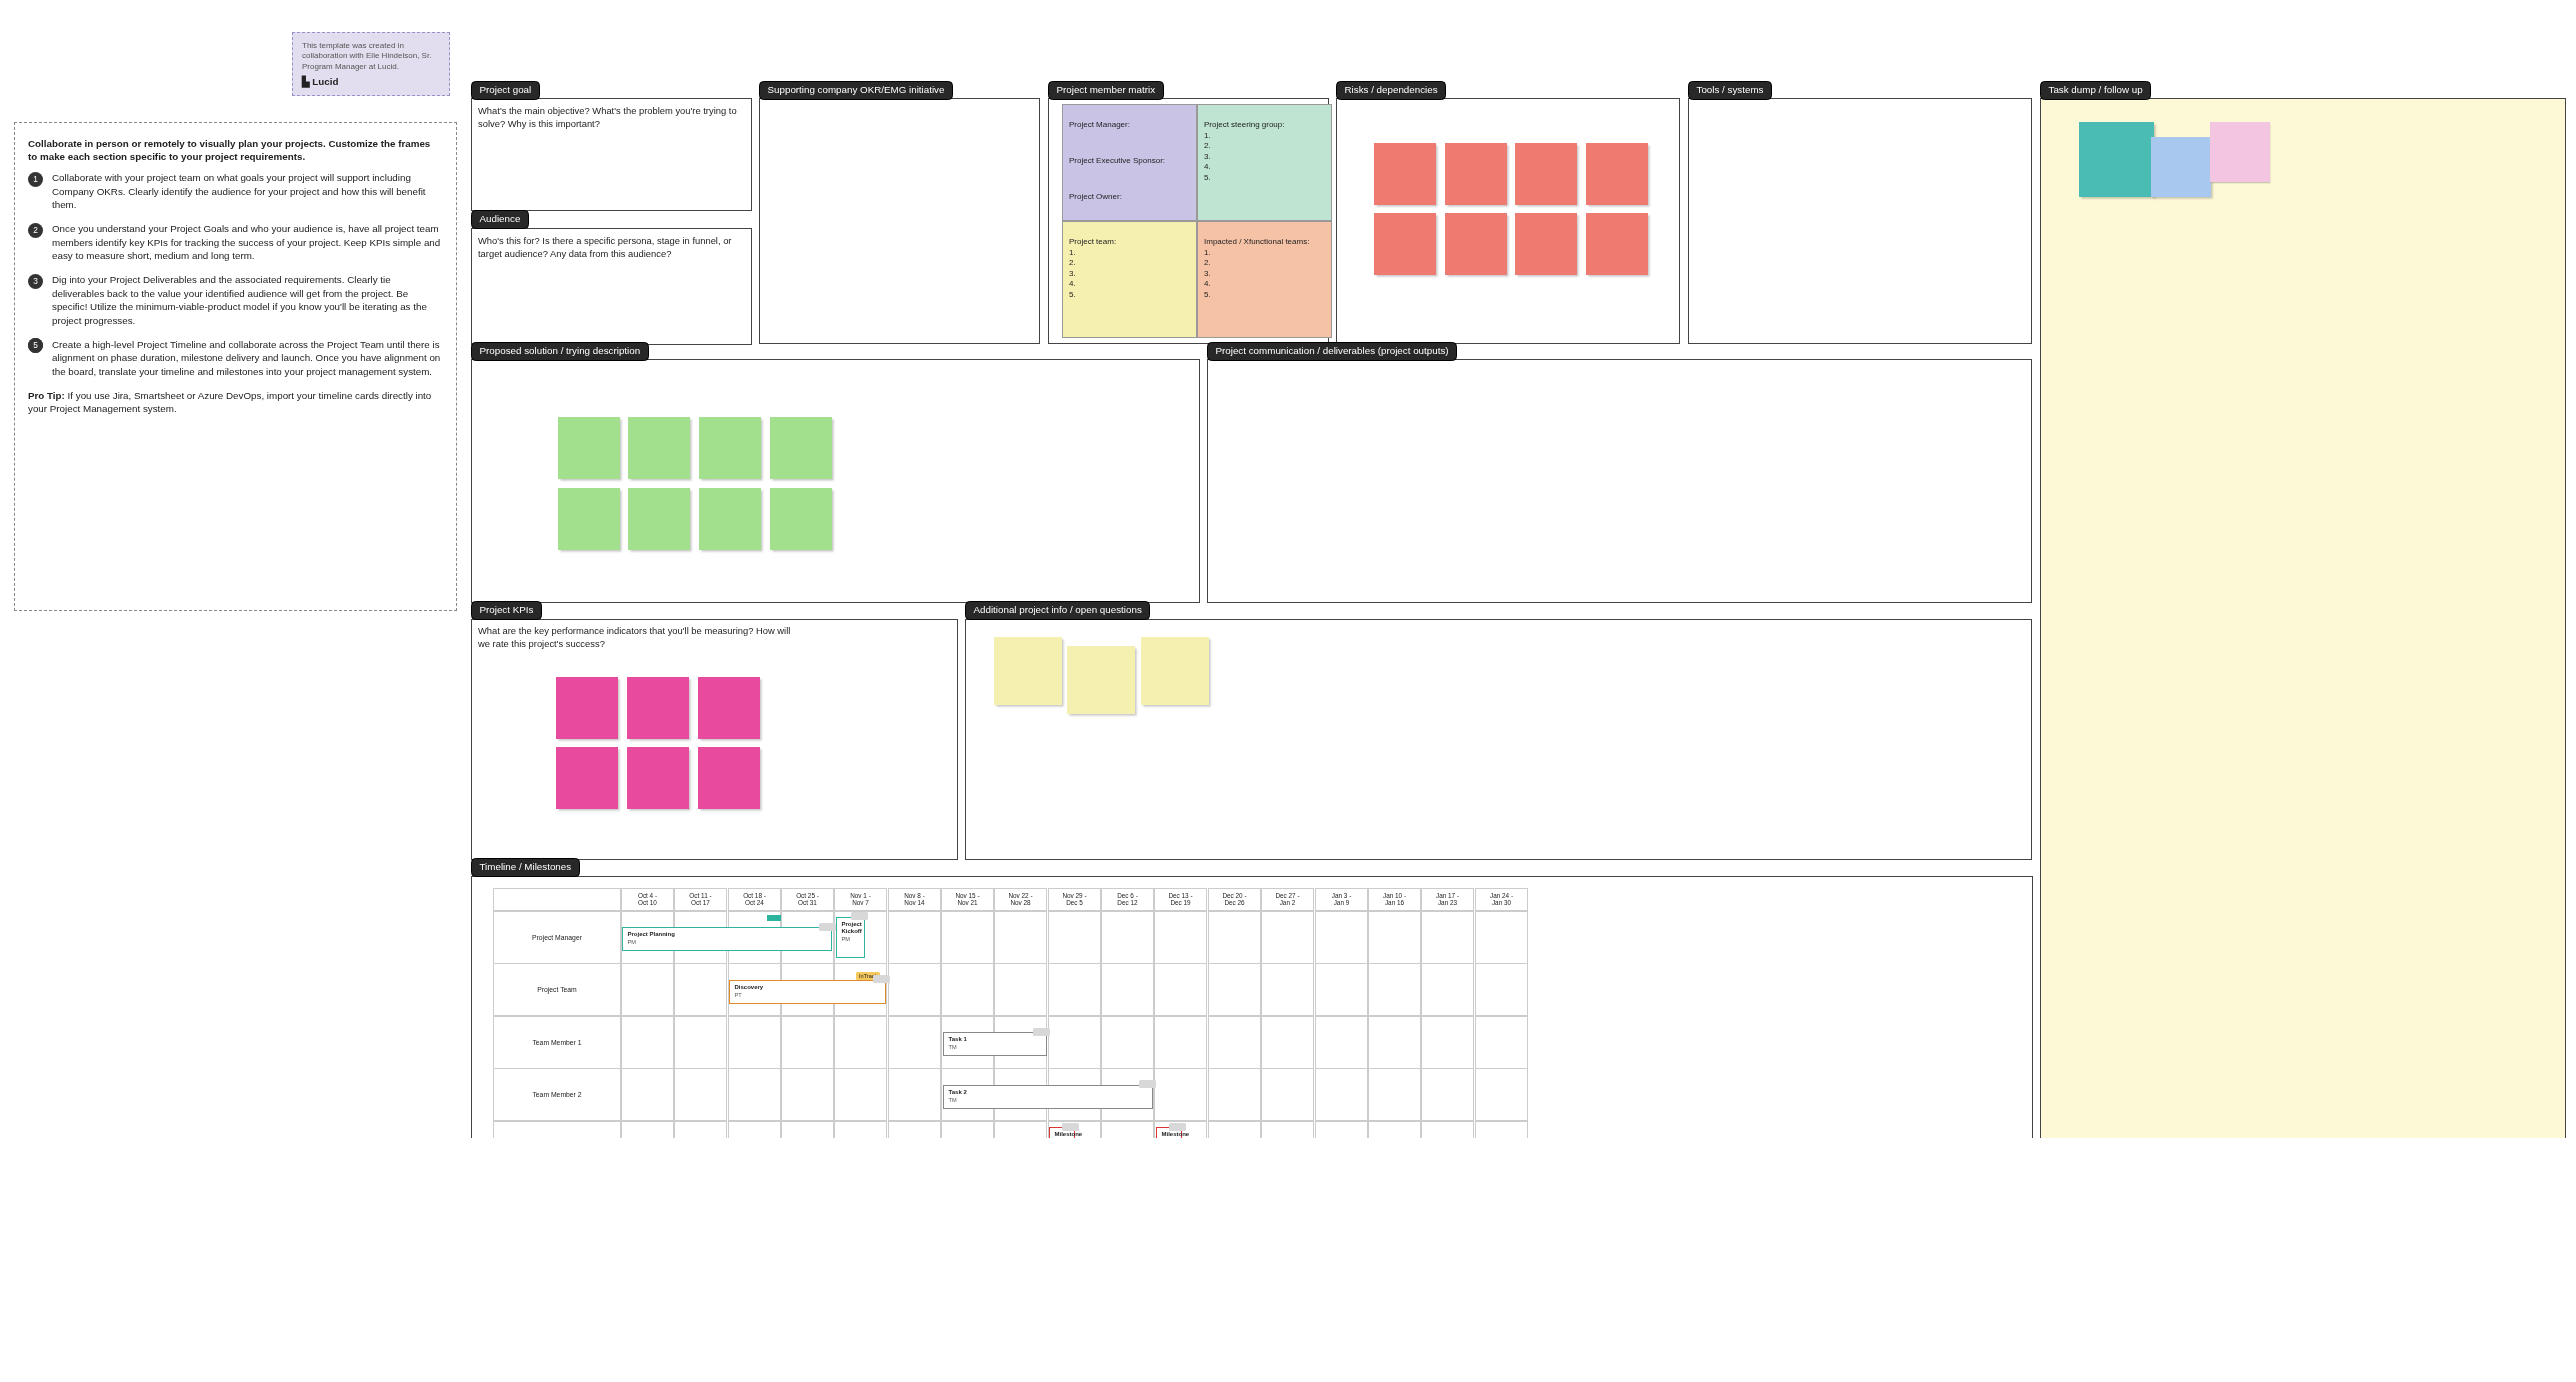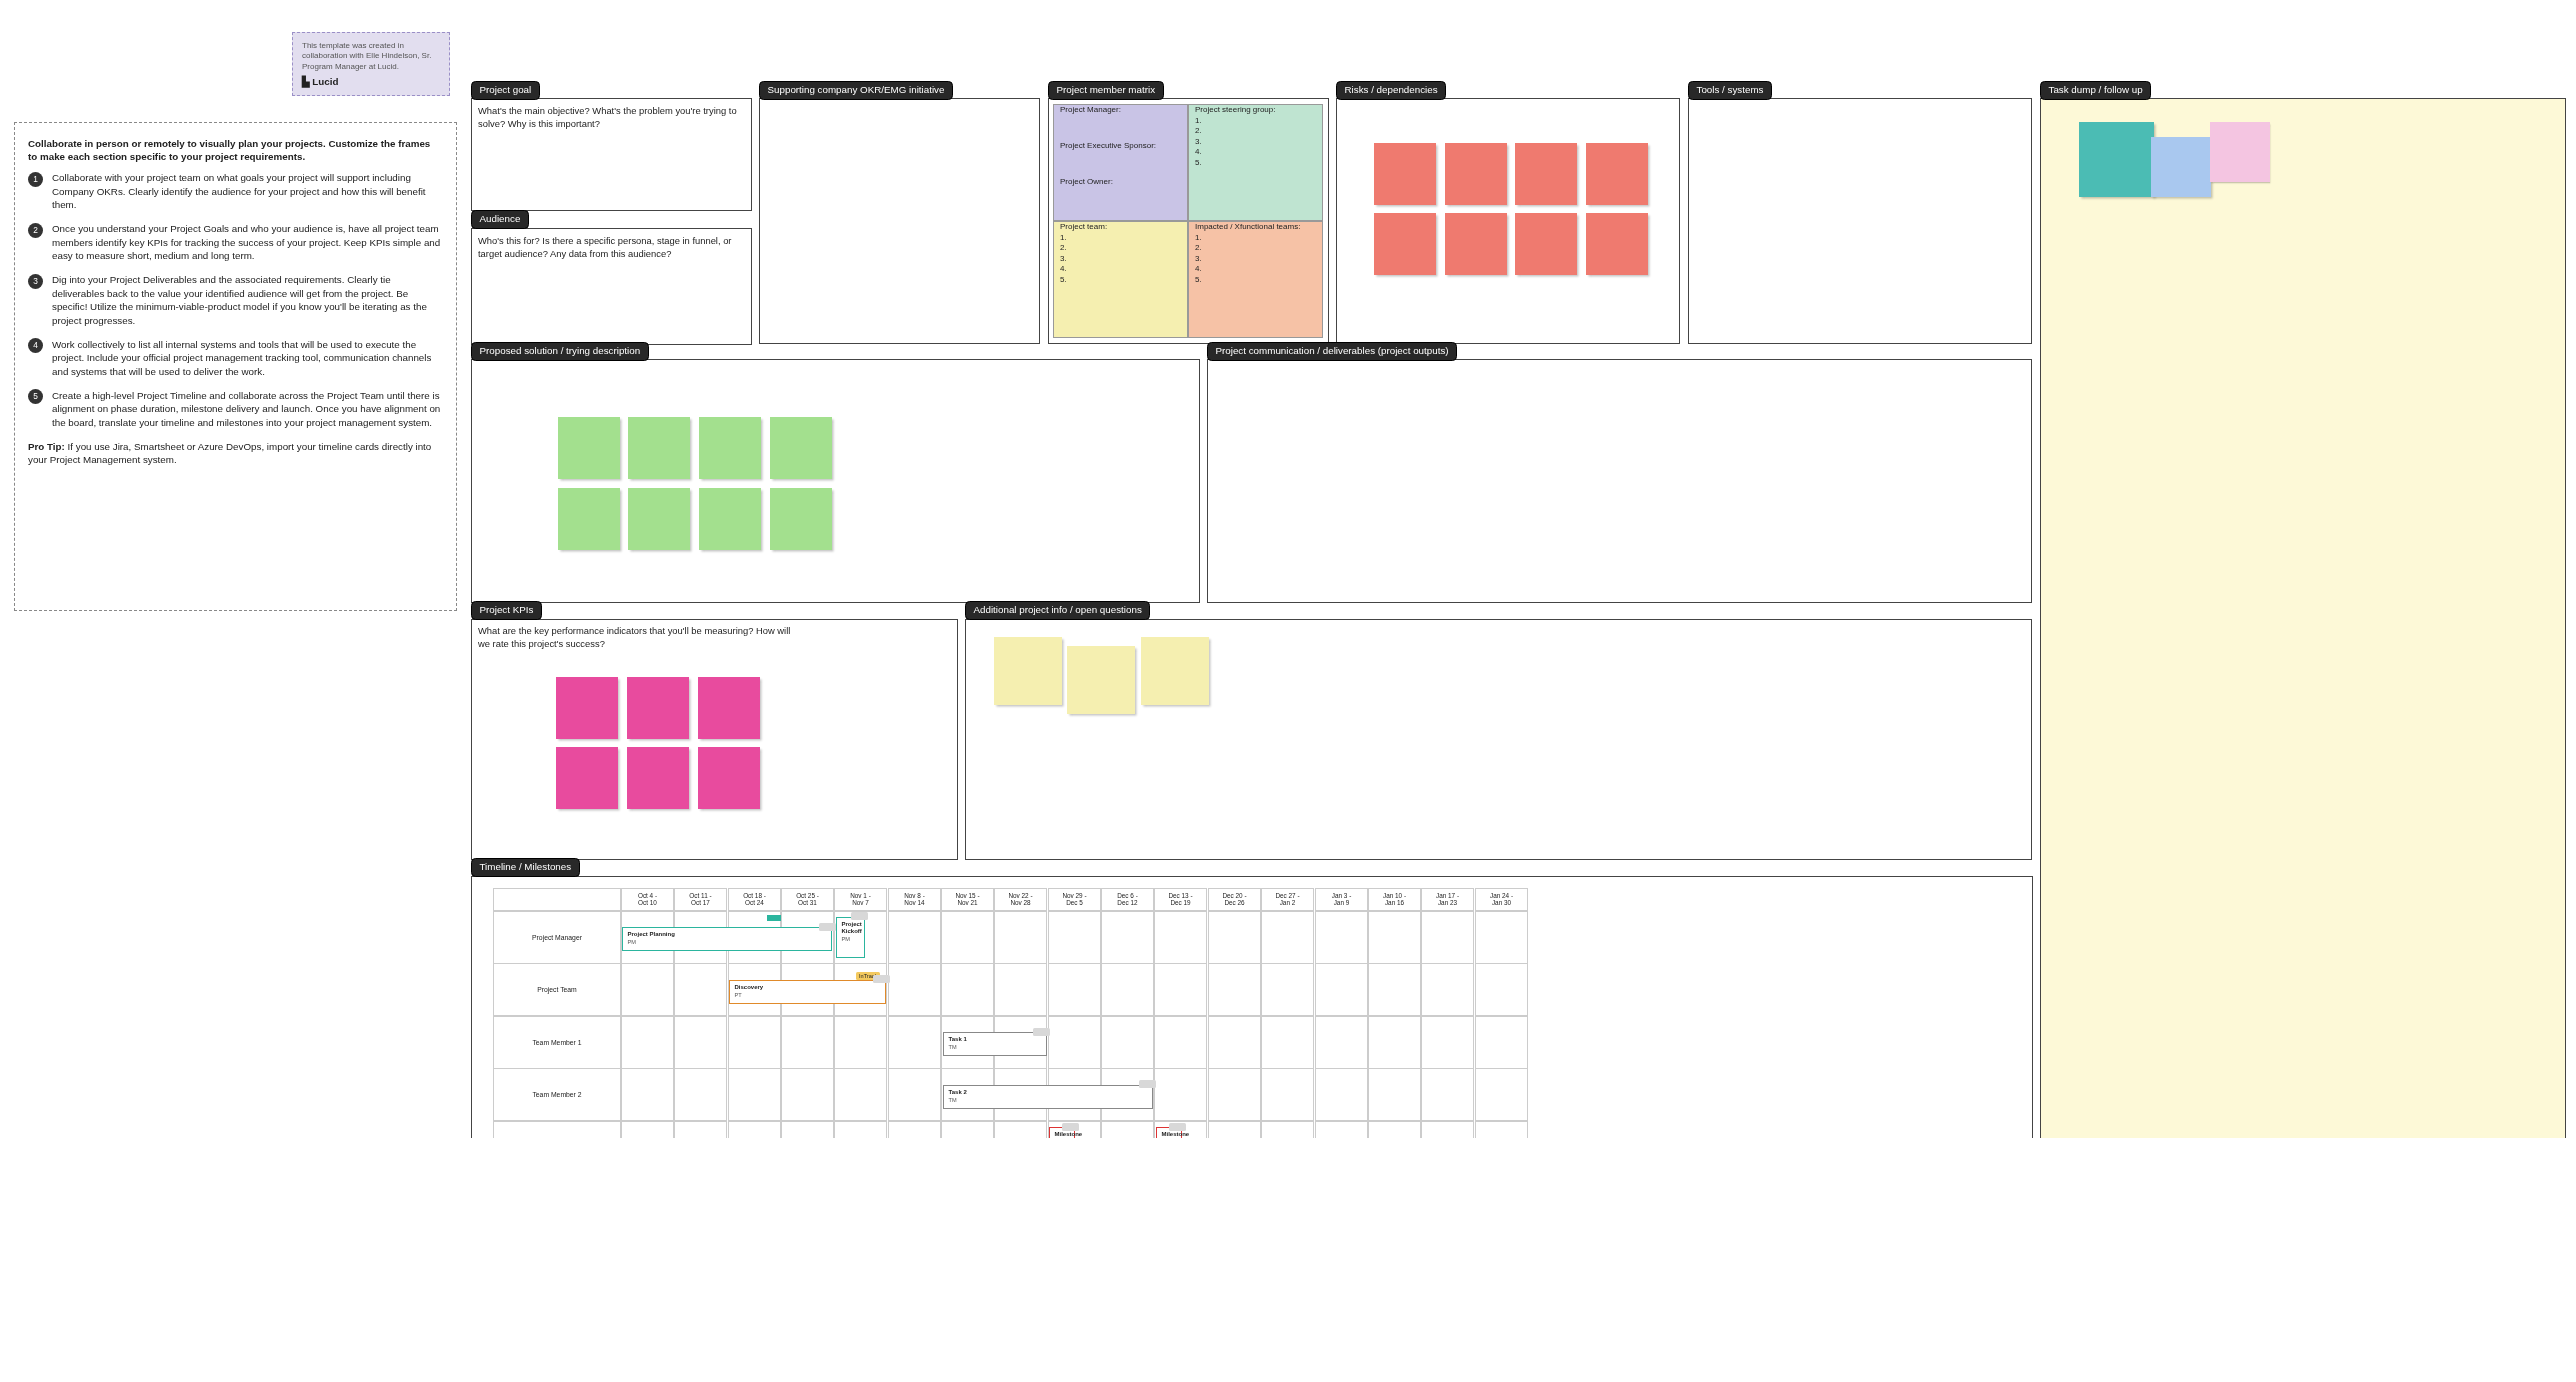--- a/index.html
+++ b/index.html
@@ -17,21 +17,21 @@
   .credit .brand{font-weight:bold;color:#222;font-size:9.8px;margin-top:4.5px;}
   
   .instr{position:absolute;border:1.5px dashed #888;box-sizing:border-box;padding:13.5px 13.5px 10.5px 13.5px;
          font-size:9.8px;line-height:13.5px;width:443px;}
   .instr b{font-weight:bold;}
   .instr ol{list-style:none;margin:7.5px 0 0 0;padding:0;}
   .instr li{position:relative;padding-left:24px;margin-bottom:10.5px;}
   .instr li .num{position:absolute;left:0;top:0.8px;width:15px;height:15px;border-radius:50%;background:#333;
                  color:#fff;font-size:8.3px;display:flex;align-items:center;justify-content:center;}
   
-  .quad{position:absolute;box-sizing:border-box;border:0.8px solid #999;font-size:8px;line-height:10.5px;padding:0 6px;}
+  .quad{position:absolute;box-sizing:border-box;border:0.8px solid #999;font-size:8px;line-height:10.5px;padding:15px 6px;margin-left:9px;}
   
   .gantt{position:absolute;box-sizing:border-box;}
   .gcell{position:absolute;box-sizing:border-box;border:0.8px solid #ccc;background:#fff;}
   .ghdr{font-size:6.4px;line-height:7.5px;text-align:center;color:#222;display:flex;flex-direction:column;
         align-items:center;justify-content:center;}
   .growlab{font-size:6.8px;display:flex;align-items:center;justify-content:center;color:#222;}
   .gbar{position:absolute;box-sizing:border-box;border-width:0.8px;border-style:solid;font-size:6px;line-height:7.5px;
         padding:3px 4.5px 1.5px 4.5px;}
   .gbar .sub{font-size:5.6px;color:#555;}
   .tag{position:absolute;font-size:5.6px;padding:0.8px 3px;border-radius:1.5px;line-height:6.8px;}
@@ -52,21 +52,21 @@
       <span>Lucid</span>
     </div>
   </div>
 
   <div class="instr" style="left:13.5px;top:122px;height:489px;">
     <b>Collaborate in person or remotely to visually plan your projects. Customize the frames to make each section specific to your project requirements.</b>
     <ol>
       <li><span class="num">1</span><span>Collaborate with your project team on what goals your project will support including Company OKRs. Clearly identify the audience for your project and how this will benefit them.</span></li>
       <li><span class="num">2</span><span>Once you understand your Project Goals and who your audience is, have all project team members identify key KPIs for tracking the success of your project. Keep KPIs simple and easy to measure short, medium and long term.</span></li>
       <li><span class="num">3</span><span>Dig into your Project Deliverables and the associated requirements.  Clearly tie deliverables back to the value your identified audience will get from the project. Be specific! Utilize the minimum-viable-product model if you know you'll be iterating as the project progresses.</span></li>
-      <li><span class="num">4</span><span>Work collectively to list all internal systems and tools that will be used to execute the project. Include your official project management tracking tool, communication channels and systems that will be used to deliver the work.</span></li>
+      <li><span class="num">4</span></li>
       <li><span class="num">5</span><span>Create a high-level Project Timeline and collaborate across the Project Team until there is alignment on phase duration, milestone delivery and launch. Once you have alignment on the board, translate your timeline and milestones into your project management system.</span></li>
     </ol>
     <div style="margin-top:4.5px;">
       <b>Pro Tip:</b> <span>If you use Jira, Smartsheet or Azure DevOps, import your timeline cards directly into your Project Management system.</span>
     </div>
   </div>
 
   <div class="label" style="left:471px;top:81px;">Project goal</div>
   <div class="box" style="left:471px;top:98px;width:281px;height:113px;"></div>
   <div class="prompt" style="left:478px;top:105px;width:263px;">What's the main objective? What's the problem you're trying to solve? Why is this important?</div>

